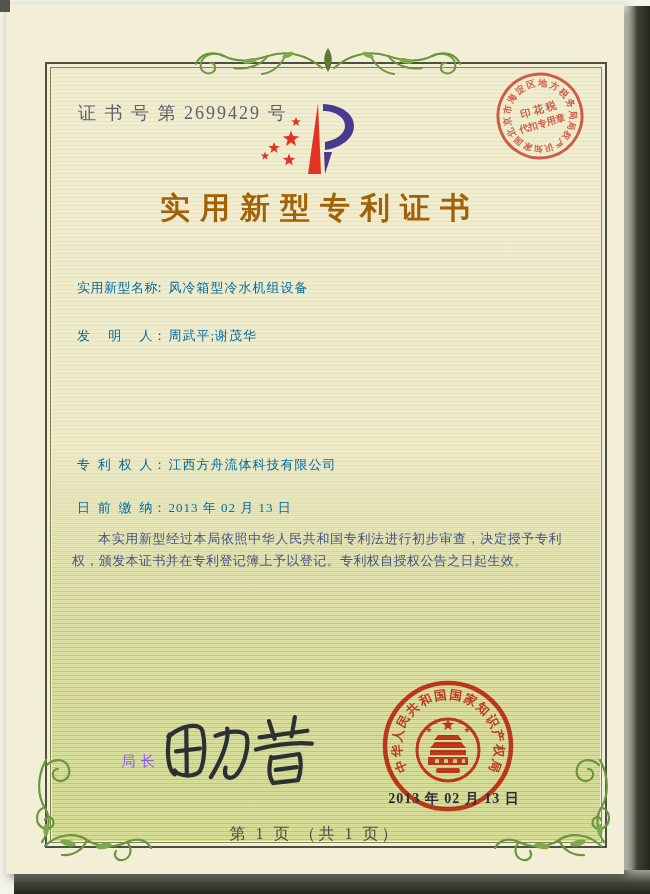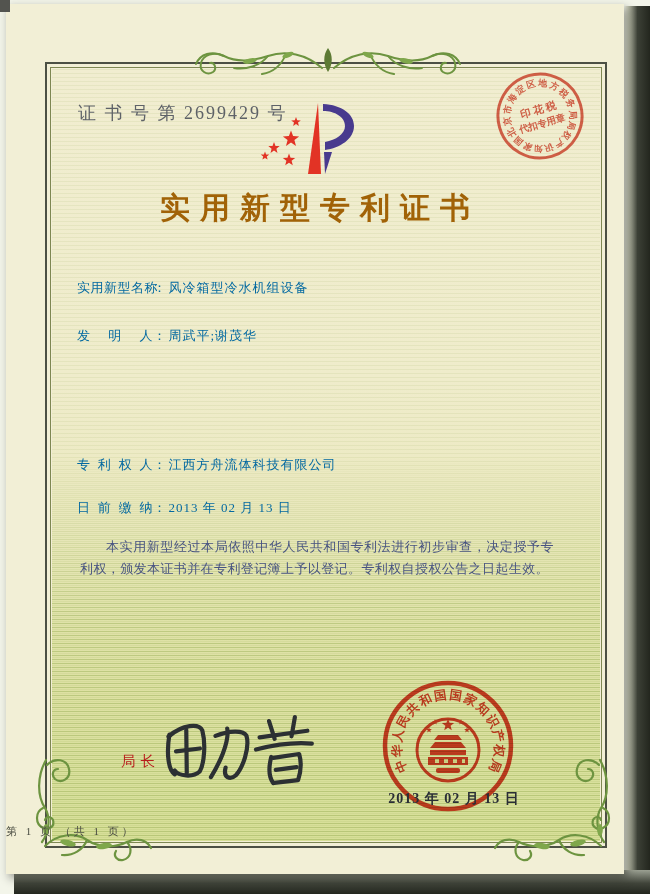--- a/index.html
+++ b/index.html
@@ -40,32 +40,32 @@
   .title{position:absolute;left:0;top:184px;width:100%;text-align:center;
     font-size:30px;font-weight:700;letter-spacing:10px;color:#a16207;text-indent:10px;}
 
   .field{position:absolute;left:71px;font-size:13px;color:#0369a1;letter-spacing:.5px;white-space:nowrap;}
   .flabel{display:inline-block;width:76px;text-align:justify;text-align-last:justify;}
   .fcolon{display:inline-block;margin:0 2px 0 0;}
   .fvalue{letter-spacing:1px;}
 
   .paras{position:absolute;left:66px;top:524px;width:490px;color:#475381;
     font-size:13px;line-height:21.6px;letter-spacing:.4px;text-align:justify;}
-  .paras p{margin:8px;text-indent:2em;}
-
-  .director{position:absolute;left:115px;top:748px;font-size:14.5px;letter-spacing:5px;color:#b91c1c;}
+  .paras p{margin:0;text-indent:2em;}
+
+  .director{position:absolute;left:115px;top:748px;font-size:14.5px;letter-spacing:5px;color:#8b5cf6;}
   .signature{position:absolute;left:150px;top:698px;width:172px;height:96px;transform:rotate(-2deg);}
 
   .seal{position:absolute;left:372px;top:672px;width:140px;height:140px;mix-blend-mode:multiply;opacity:.95;}
   .sealdate{position:absolute;left:368px;top:786px;width:160px;text-align:center;white-space:nowrap;
     font-size:14px;font-weight:600;color:#2a2e36;letter-spacing:1px;}
   .stamp{position:absolute;left:478px;top:56px;width:112px;height:112px;mix-blend-mode:multiply;opacity:.88;}
 
-  .footer{position:absolute;left:0;top:820px;width:100%;text-align:left;
-    font-size:11px;letter-spacing:3px;color:#4a4d42;}
+  .footer{position:absolute;left:0;top:820px;width:100%;text-align:center;
+    font-size:16px;letter-spacing:3px;color:#4a4d42;}
 
   .orn-top{position:absolute;left:184px;top:38px;width:276px;height:46px;}
   .orn-bl{position:absolute;left:28px;top:752px;width:122px;height:108px;}
   .orn-br{position:absolute;left:484px;top:752px;width:122px;height:108px;transform:scaleX(-1);}
 
   .sr{position:absolute;width:1px;height:1px;overflow:hidden;clip:rect(0 0 0 0);white-space:nowrap;}
 </style>
 </head>
 <body>
 

